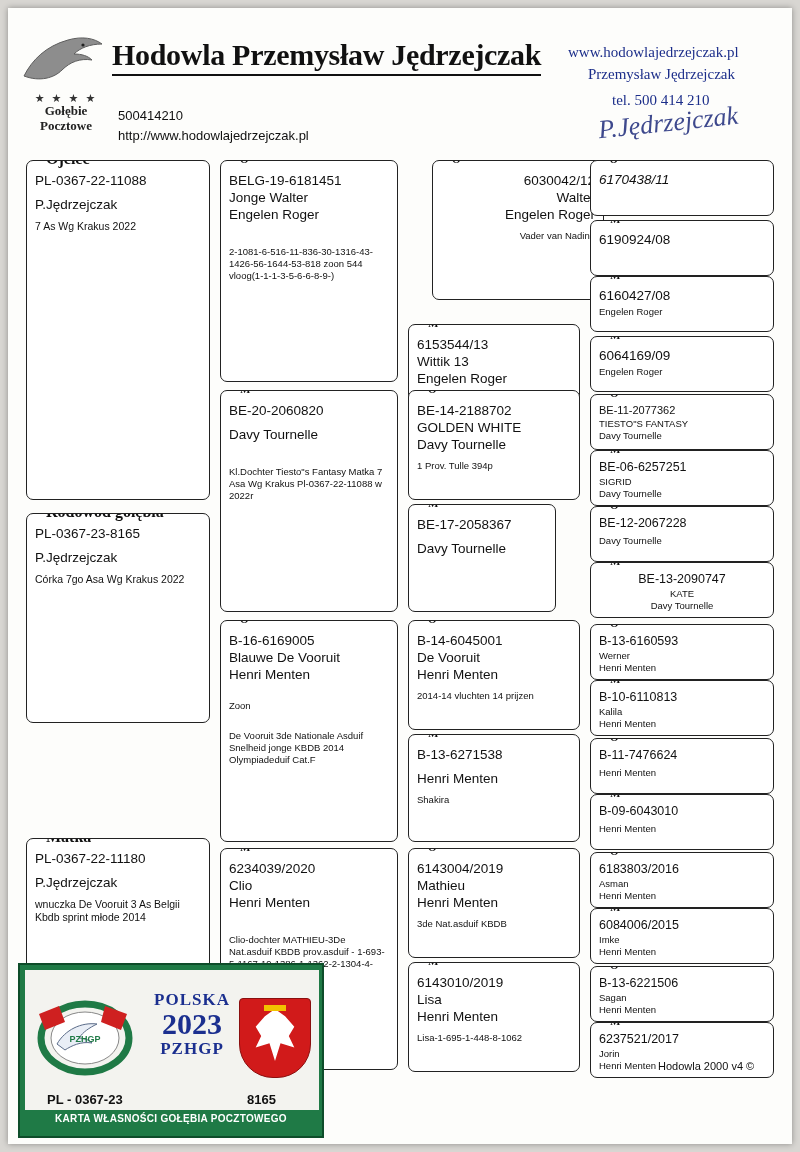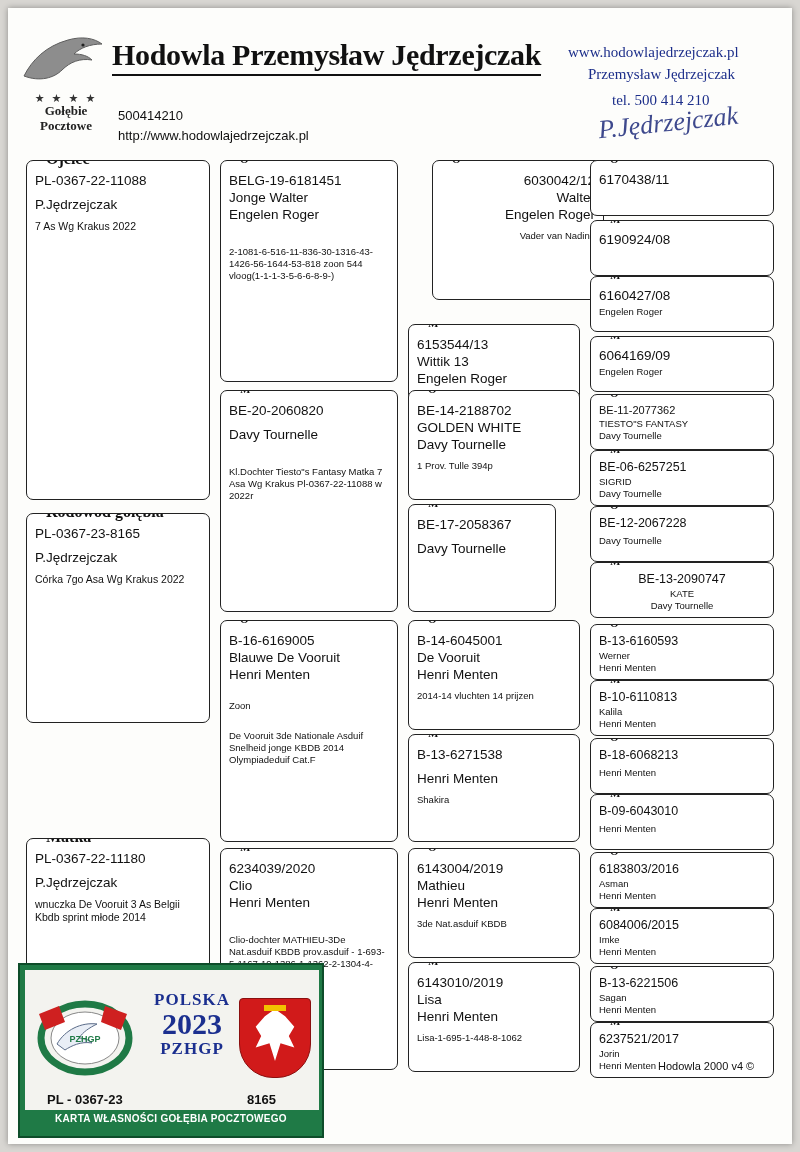--- a/index.html
+++ b/index.html
@@ -230,21 +230,21 @@
   <div class="box" style="left:400px;top:954px;width:172px;height:110px;">
     <div class="ttl">M</div>
     <div class="inner">
       <div class="l1">6143010/2019</div>
       <div class="l1">Lisa</div>
       <div class="l1">Henri Menten</div>
       <div class="sm2">Lisa-1-695-1-448-8-1062</div>
     </div>
   </div>
 
-  <div class="box" style="left:582px;top:152px;width:184px;height:56px;">
+  <div class="box" style="left:582px;top:152px;width:184px;height:56px;font-style:italic;">
     <div class="ttl">O</div>
     <div class="inner" style="padding-top:11px;">
       <div class="l1">6170438/11</div>
       <div class="sm2" style="margin-top:1px;"></div>
     </div>
   </div>
   <div class="box" style="left:582px;top:212px;width:184px;height:56px;">
     <div class="ttl">M</div>
     <div class="inner" style="padding-top:11px;">
       <div class="l1">6190924/08</div>
@@ -310,21 +310,21 @@
     <div class="ttl">M</div>
     <div class="inner" style="padding-top:9px;">
       <div class="l1" style="font-size:12.5px;">B-10-6110813</div>
       <div class="sm2" style="margin-top:0;">Kalila</div>
       <div class="sm2" style="margin-top:0;">Henri Menten</div>
     </div>
   </div>
   <div class="box" style="left:582px;top:730px;width:184px;height:56px;">
     <div class="ttl">O</div>
     <div class="inner" style="padding-top:9px;">
-      <div class="l1" style="font-size:12.5px;">B-18-6068213</div>
+      <div class="l1" style="font-size:12.5px;">B-11-7476624</div>
       <div class="sm2" style="margin-top:3px;">Henri Menten</div>
     </div>
   </div>
   <div class="box" style="left:582px;top:786px;width:184px;height:56px;">
     <div class="ttl">M</div>
     <div class="inner" style="padding-top:9px;">
       <div class="l1" style="font-size:12.5px;">B-09-6043010</div>
       <div class="sm2" style="margin-top:3px;">Henri Menten</div>
     </div>
   </div>

